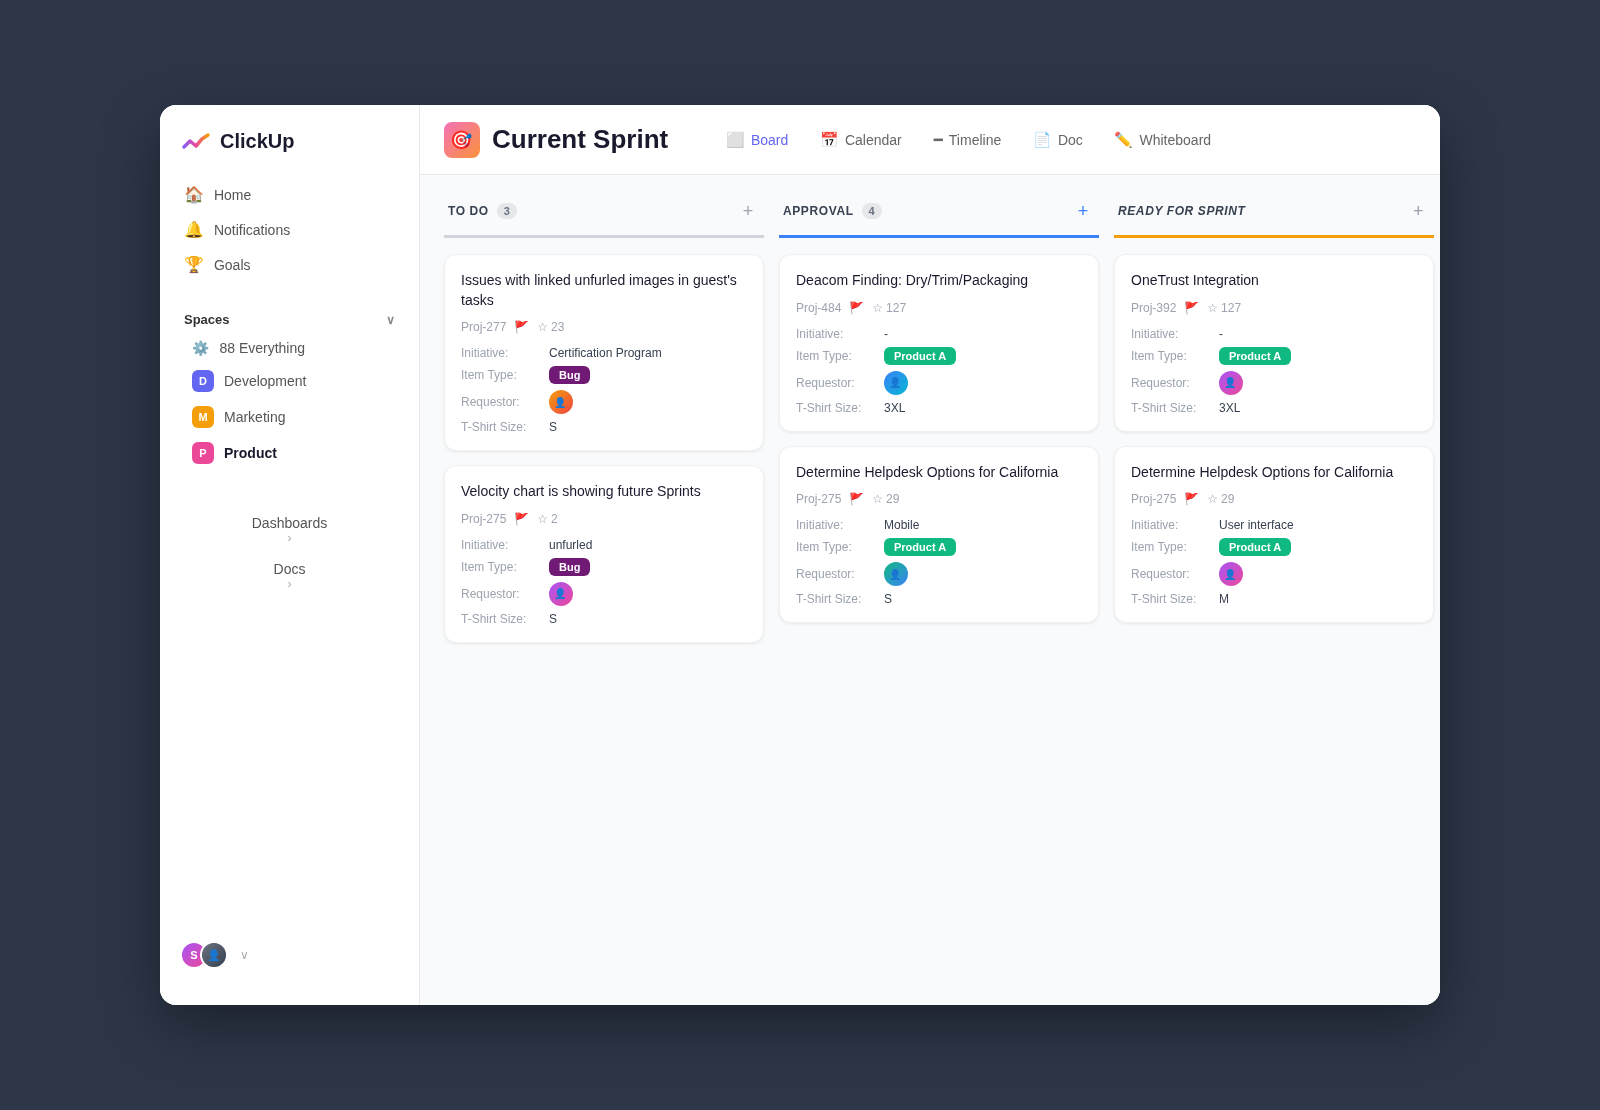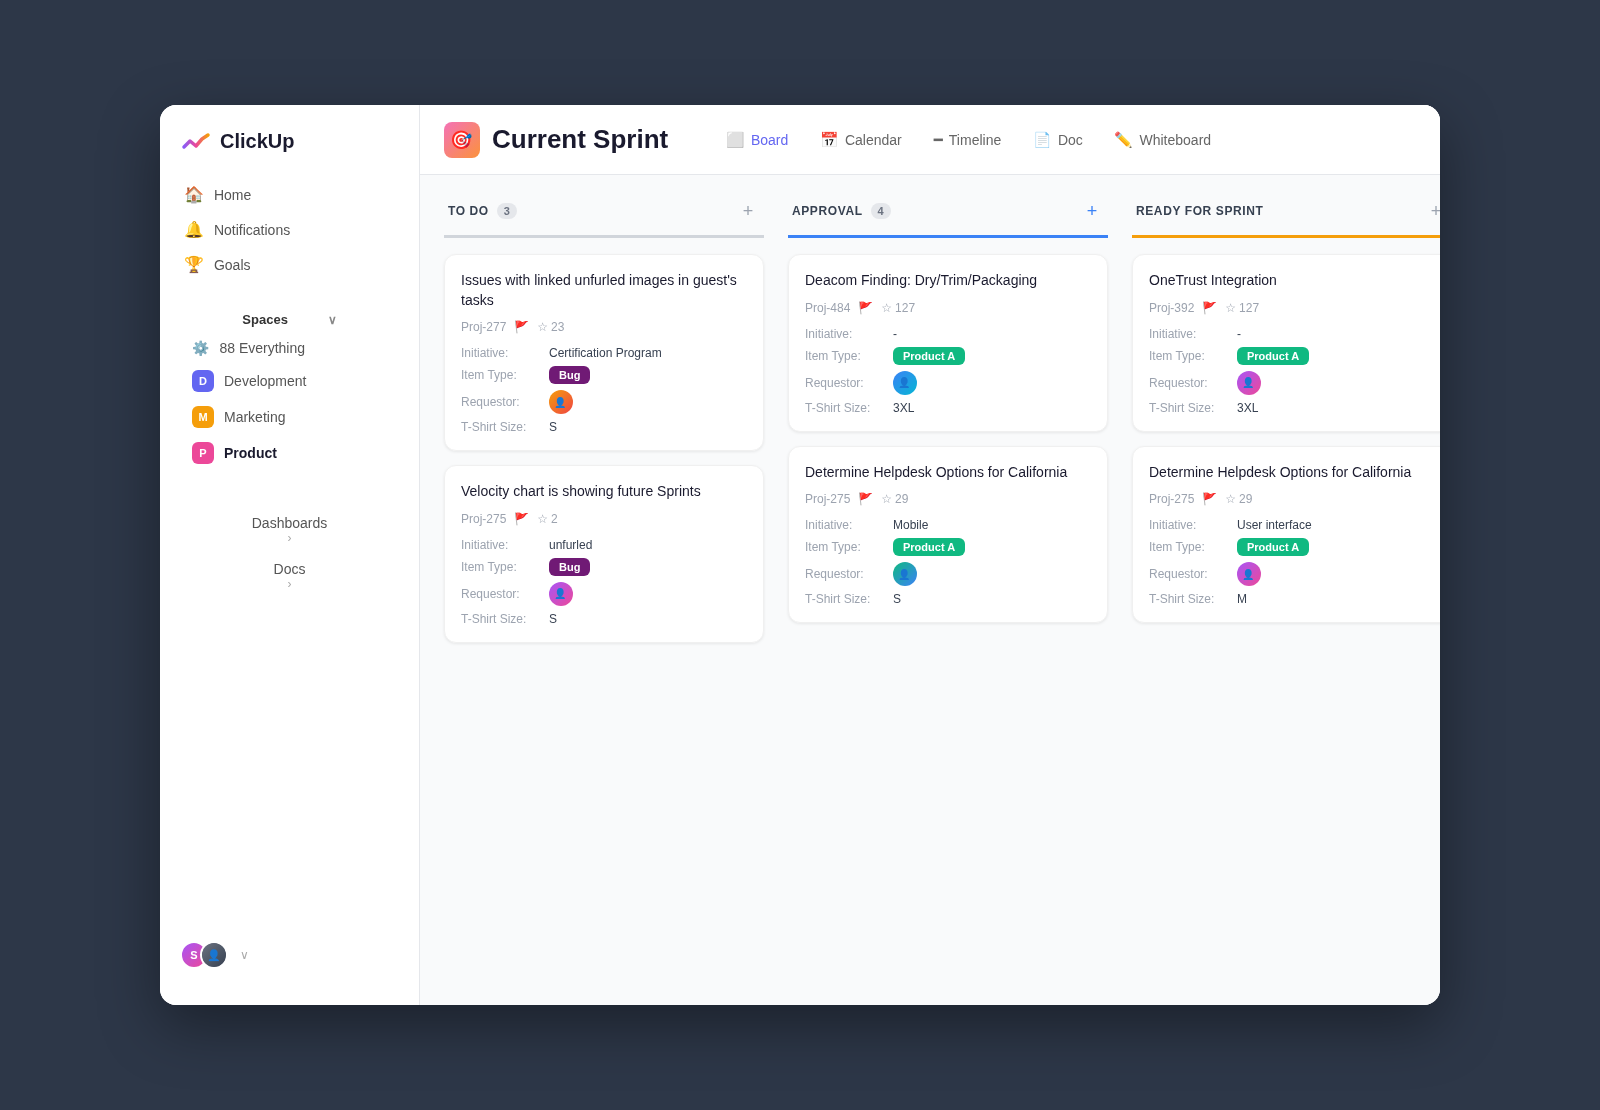--- a/index.html
+++ b/index.html
@@ -59,21 +59,21 @@
       color: #555;
       font-size: 14px;
       font-weight: 400;
     }
     .nav-item .nav-icon { font-size: 16px; color: #888; }
 
     .section-divider { margin: 12px 0; }
     .spaces-header {
       display: flex;
       align-items: center;
-      justify-content: center;
+      justify-content: space-between;
       padding: 6px 24px;
       font-size: 13px;
       font-weight: 600;
       color: #333;
       gap: 40px;
     }
     .spaces-header .chevron { color: #888; font-size: 12px; }
 
     .space-item {
       display: flex;
@@ -201,40 +201,40 @@
     }
     .nav-tab.active { color: #6366f1; font-weight: 500; }
     .nav-tab .tab-icon { font-size: 15px; }
 
     
     .board-area {
       flex: 1;
       overflow-x: auto;
       padding: 24px;
       display: flex;
-      gap: 24px;
+      gap: 15px;
       align-items: flex-start;
     }
 
     
     .column {
       width: 320px;
       min-width: 320px;
       background: transparent;
     }
     .column-header {
       display: flex;
       align-items: center;
       justify-content: space-between;
       padding: 0 4px 12px;
       border-bottom: 3px solid #e5e7eb;
       margin-bottom: 16px;
     }
     .column-header.blue-border { border-bottom-color: #3b82f6; }
-    .column-header.yellow-border { border-bottom-color: #f59e0b; }
+    .column-header.yellow-border { border-bottom-color: #f59e0b; font-style: italic; }
     .column-header.gray-border { border-bottom-color: #d1d5db; }
 
     .column-title-area {
       display: flex;
       align-items: center;
       gap: 8px;
     }
     .column-title {
       font-size: 12px;
       font-weight: 700;

